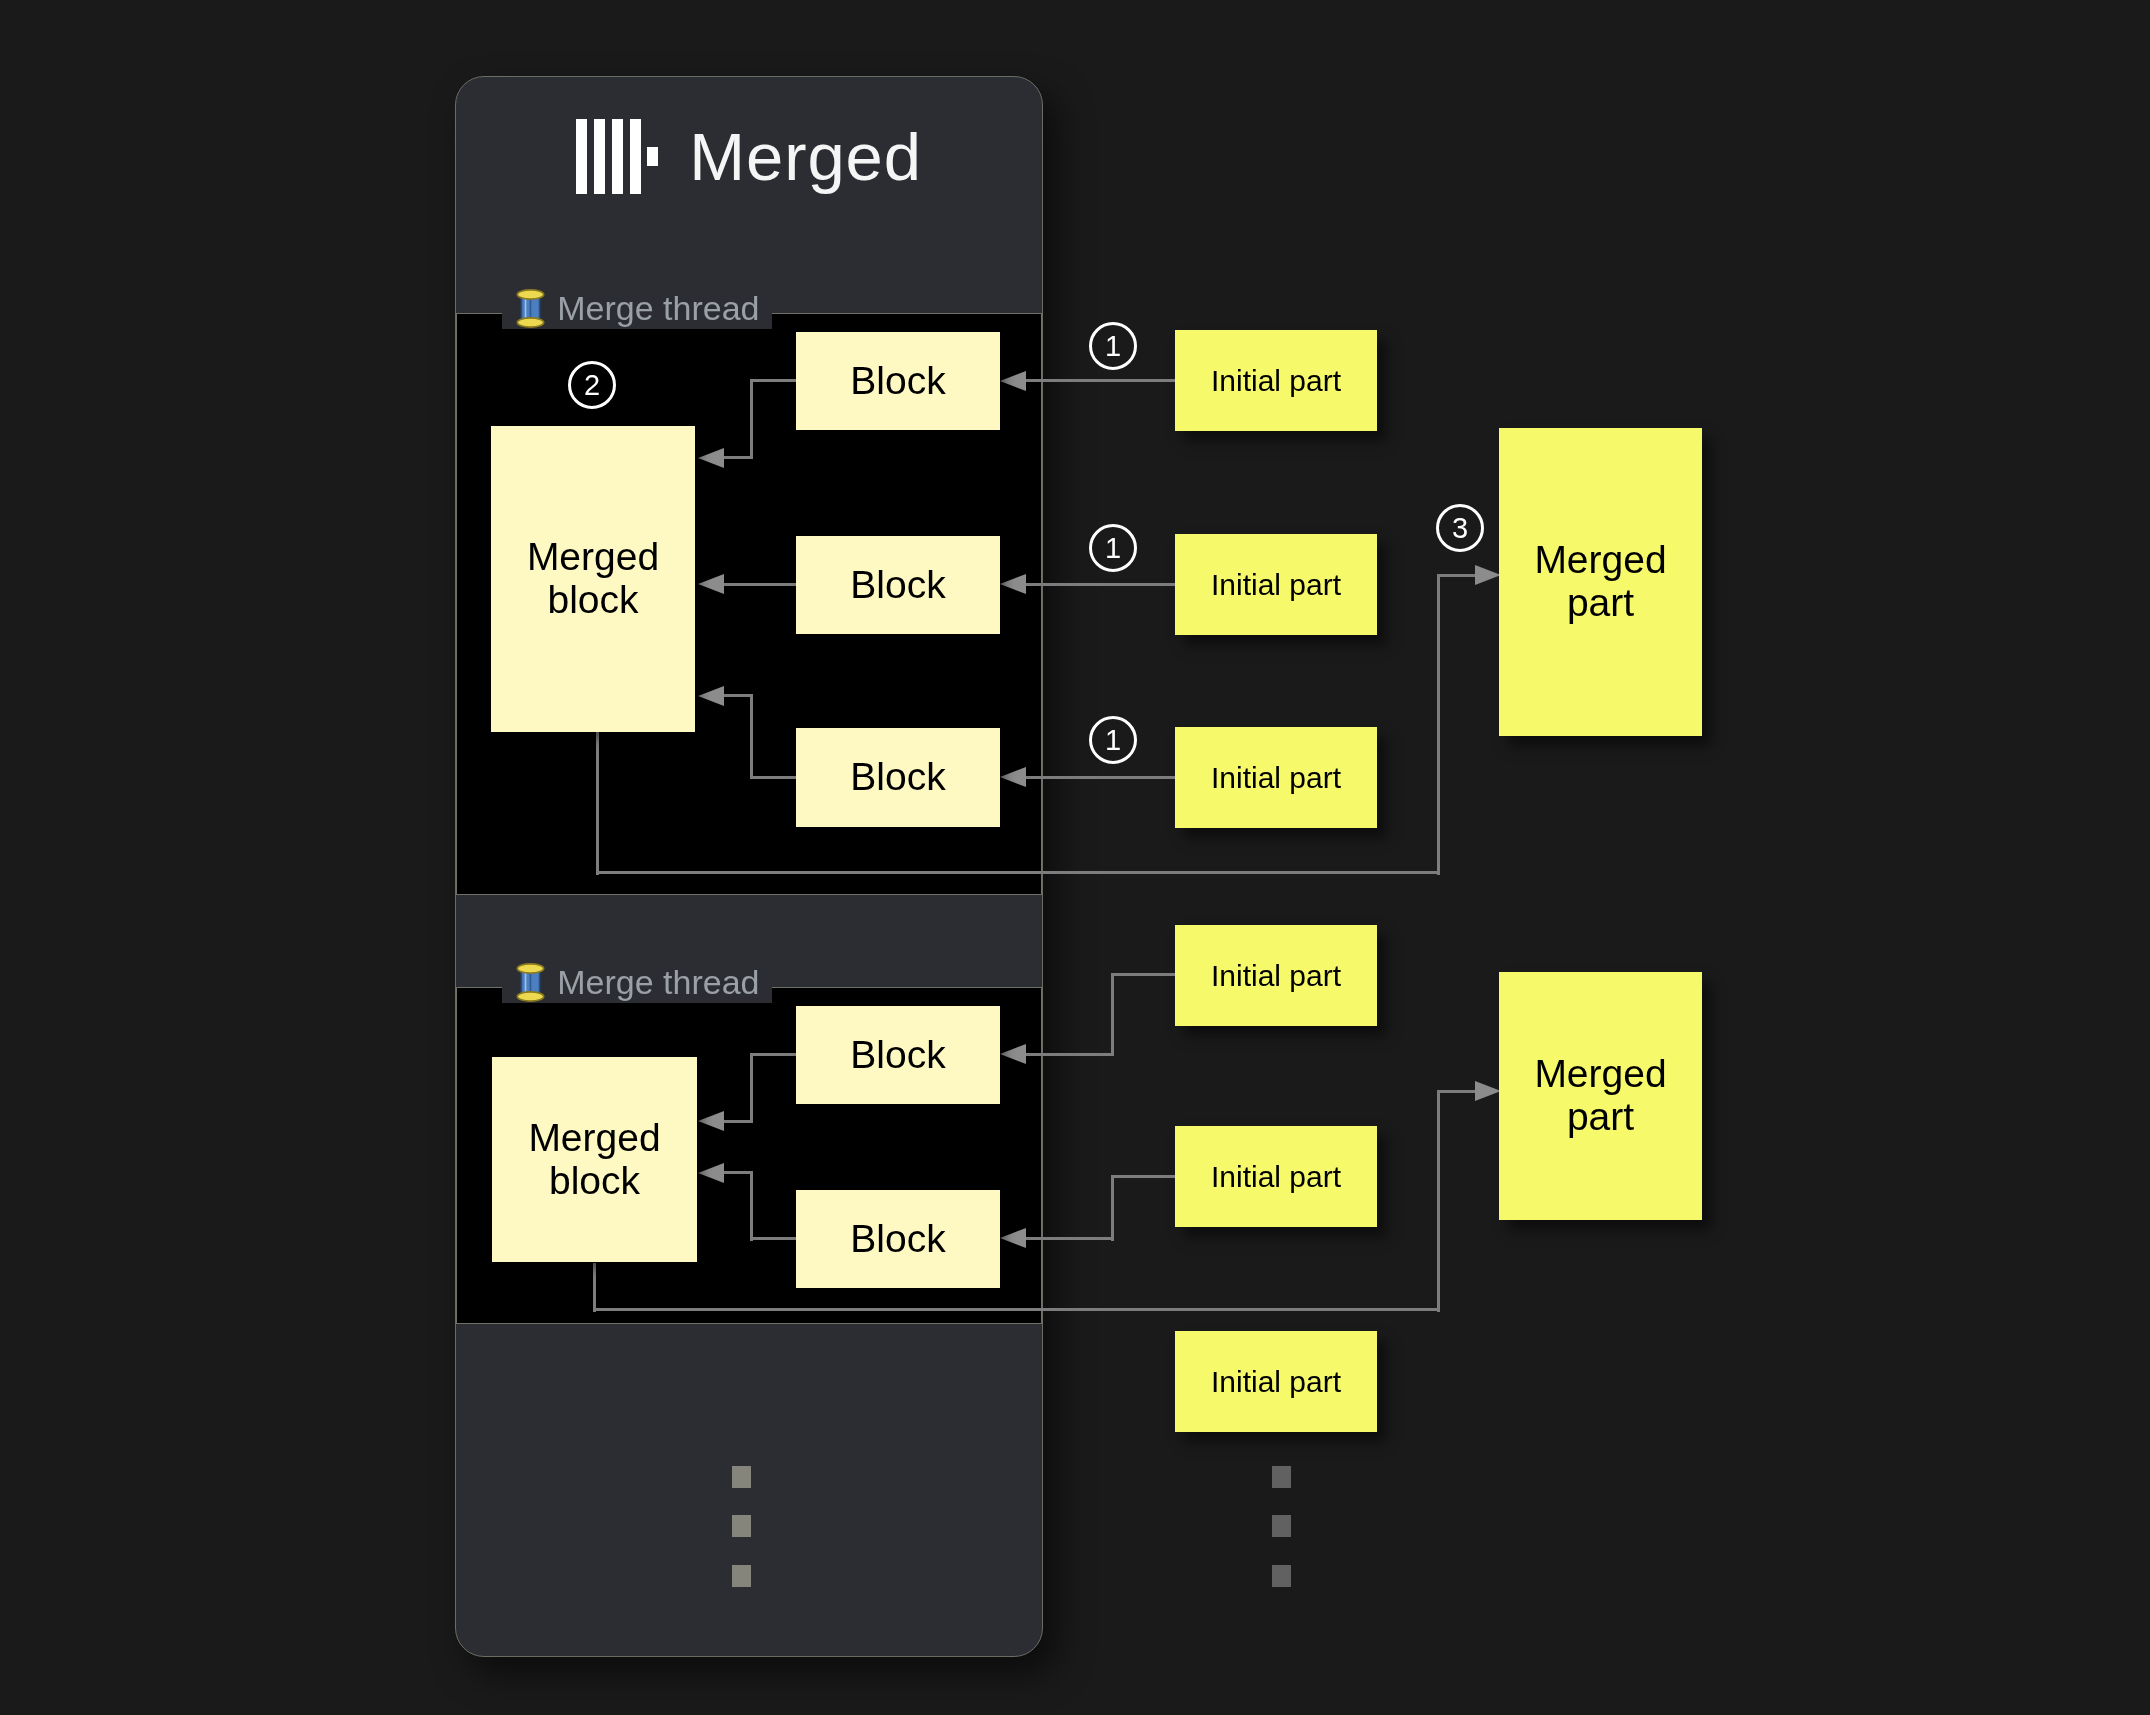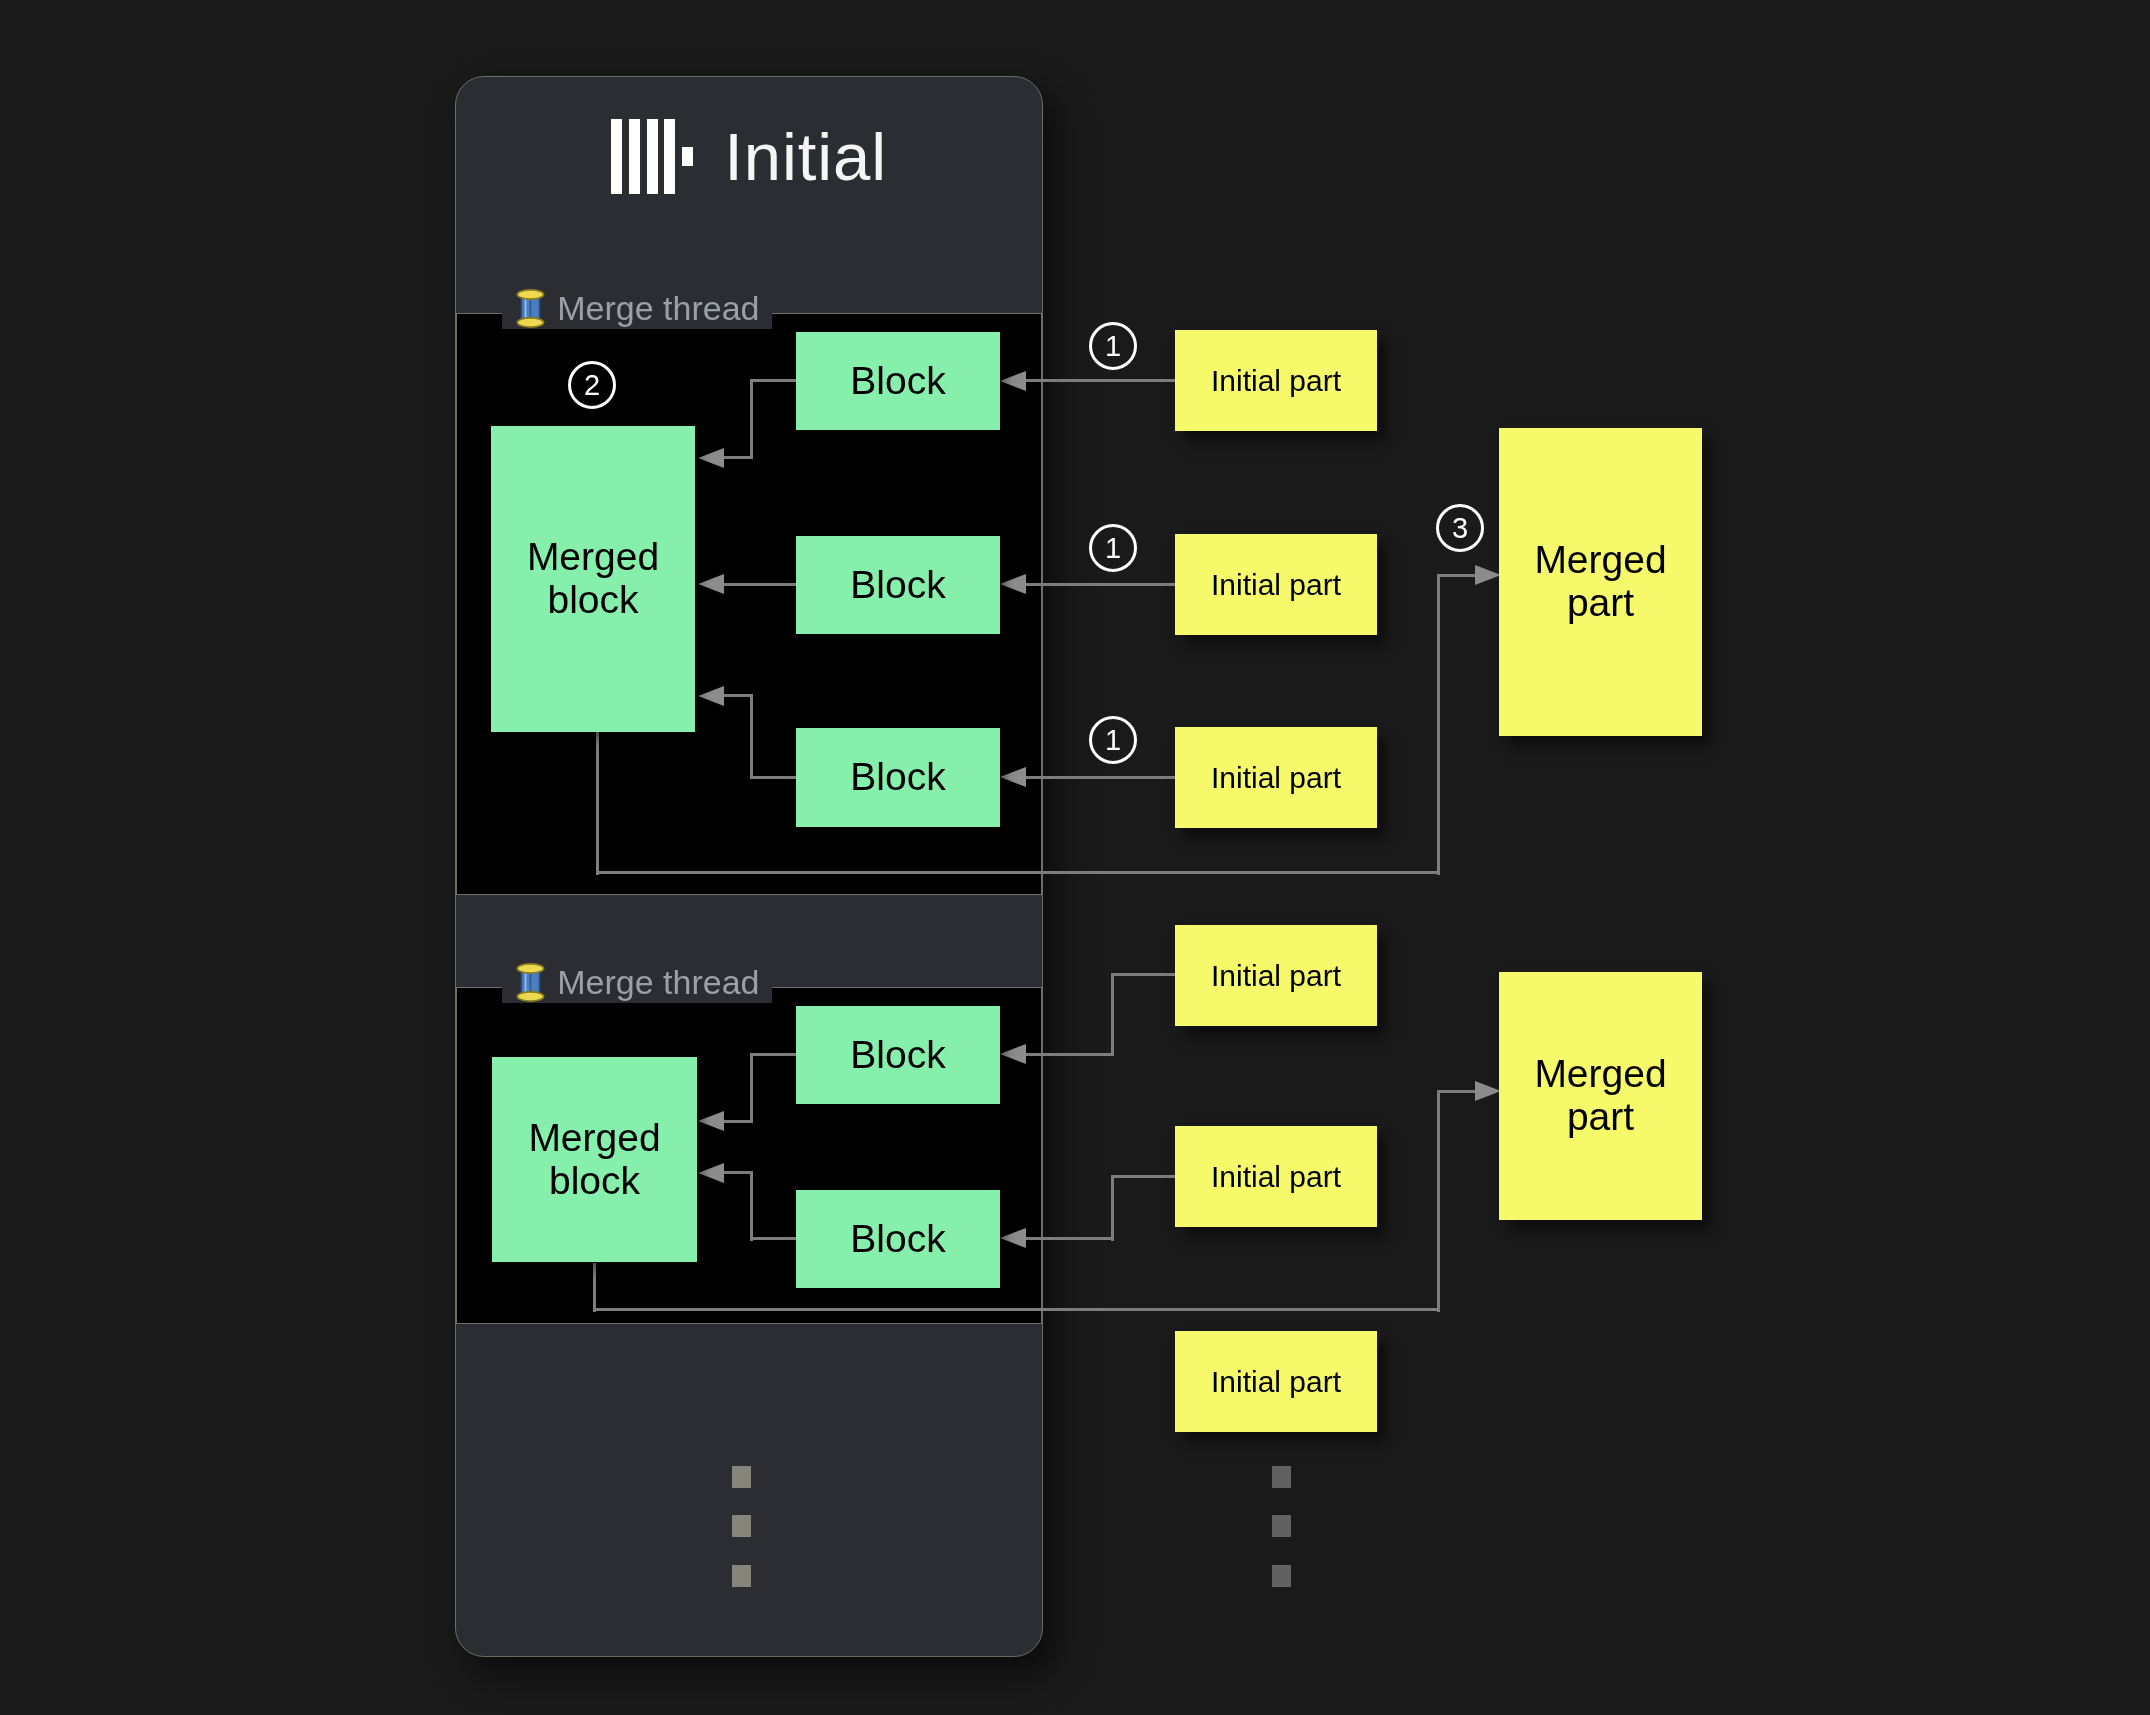--- a/index.html
+++ b/index.html
@@ -28,21 +28,21 @@
   .boxes{position:absolute;left:0;top:0;width:100%;height:100%;z-index:6;pointer-events:none;}
   .hline,.vline{position:absolute;background:#7d7d7d;}
   .hline{height:3.4px;}
   .vline{width:3.4px;}
   .ah{position:absolute;width:0;height:0;border-top:10.3px solid transparent;border-bottom:10.3px solid transparent;}
   .ah-left{border-right:26px solid #8c8c8c;}
   .ah-right{border-left:26px solid #8c8c8c;}
   
   .node{position:absolute;display:flex;align-items:center;justify-content:center;text-align:center;
         color:#000;box-sizing:border-box;}
-  .blue{background:#86efac;box-shadow:5.1px 6.8px 10.3px rgba(0,0,0,0.45);}
+  .blue{background:#fef9c3;box-shadow:5.1px 6.8px 10.3px rgba(0,0,0,0.45);}
   .yellow{background:#f5f96a;box-shadow:8.6px 10.3px 12px rgba(0,0,0,0.5);}
   .node .lbl{font-size:39px;line-height:1.1;}
   .node.small .lbl{font-size:30px;line-height:1.12;}
   
   .circ{position:absolute;width:48px;height:48px;border:3.4px solid #ffffff;border-radius:50%;
         box-sizing:border-box;display:flex;align-items:center;justify-content:center;
         color:#ffffff;font-size:29px;z-index:7;}
   
   .edot{position:absolute;width:19px;height:22px;}
   .edot.l{background:#85857c;}
@@ -76,21 +76,21 @@
 
   <div class="panel">
     <div class="server-header">
       <div class="ch-logo">
         <div class="bar"></div>
         <div class="bar"></div>
         <div class="bar"></div>
         <div class="bar"></div>
         <div class="dot"></div>
       </div>
-      <div class="server-title">Initial</div>
+      <div class="server-title">Merged</div>
     </div>
 
     <div class="threadbox tb1">
       <div class="legend">
         <svg width="33" height="41" viewBox="0 0 20 24">
           <rect x="4.5" y="3.5" width="11" height="17" fill="#4d7fc0" stroke="#274e7e" stroke-width="1"></rect>
           <line x1="7" y1="5" x2="7" y2="19" stroke="#9cc3ee" stroke-width="1"></line>
           <line x1="10" y1="5" x2="10" y2="19" stroke="#2c5a92" stroke-width="1"></line>
           <ellipse cx="10" cy="3.5" rx="8" ry="2.8" fill="#ecd94f" stroke="#8a7a1f" stroke-width="1"></ellipse>
           <ellipse cx="10" cy="20.5" rx="8" ry="2.8" fill="#ecd94f" stroke="#8a7a1f" stroke-width="1"></ellipse>

